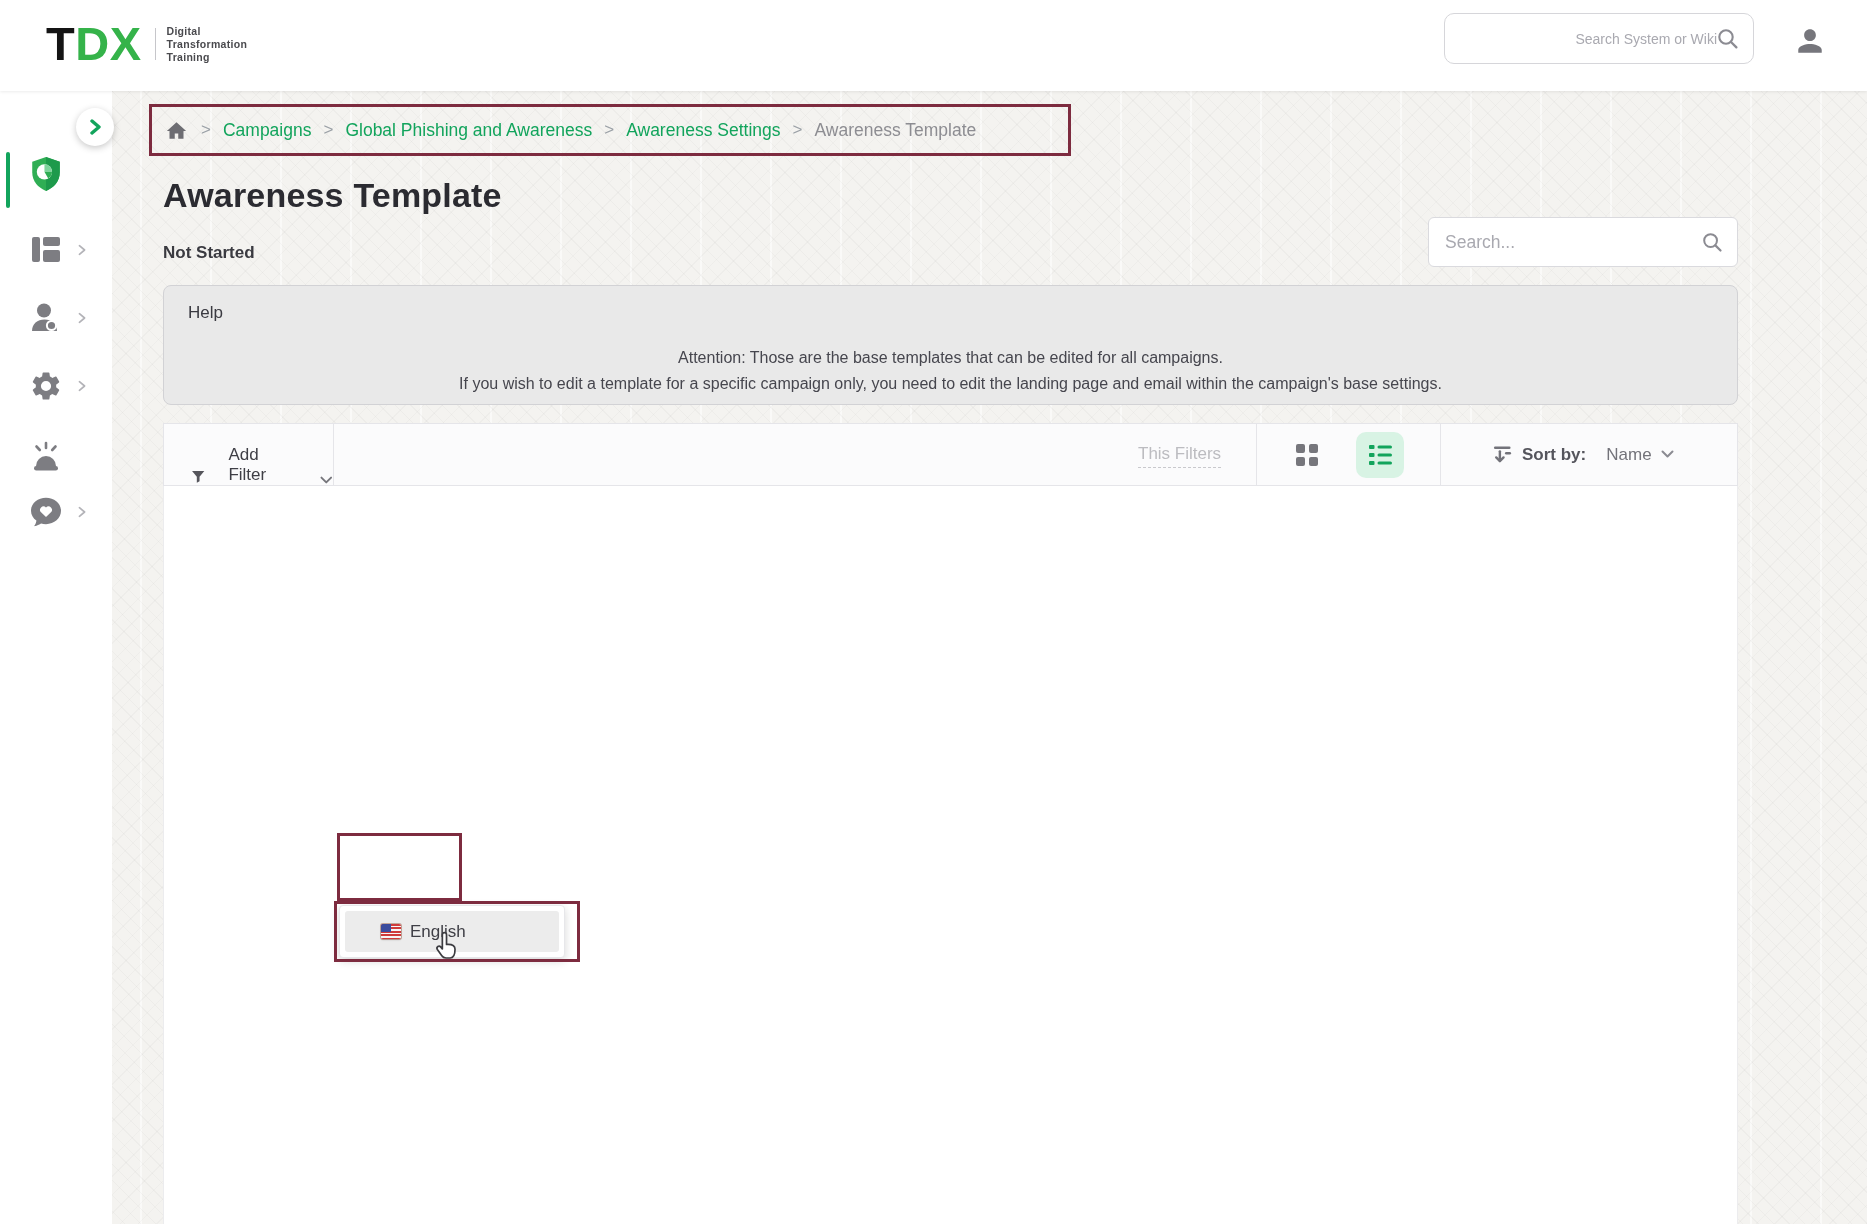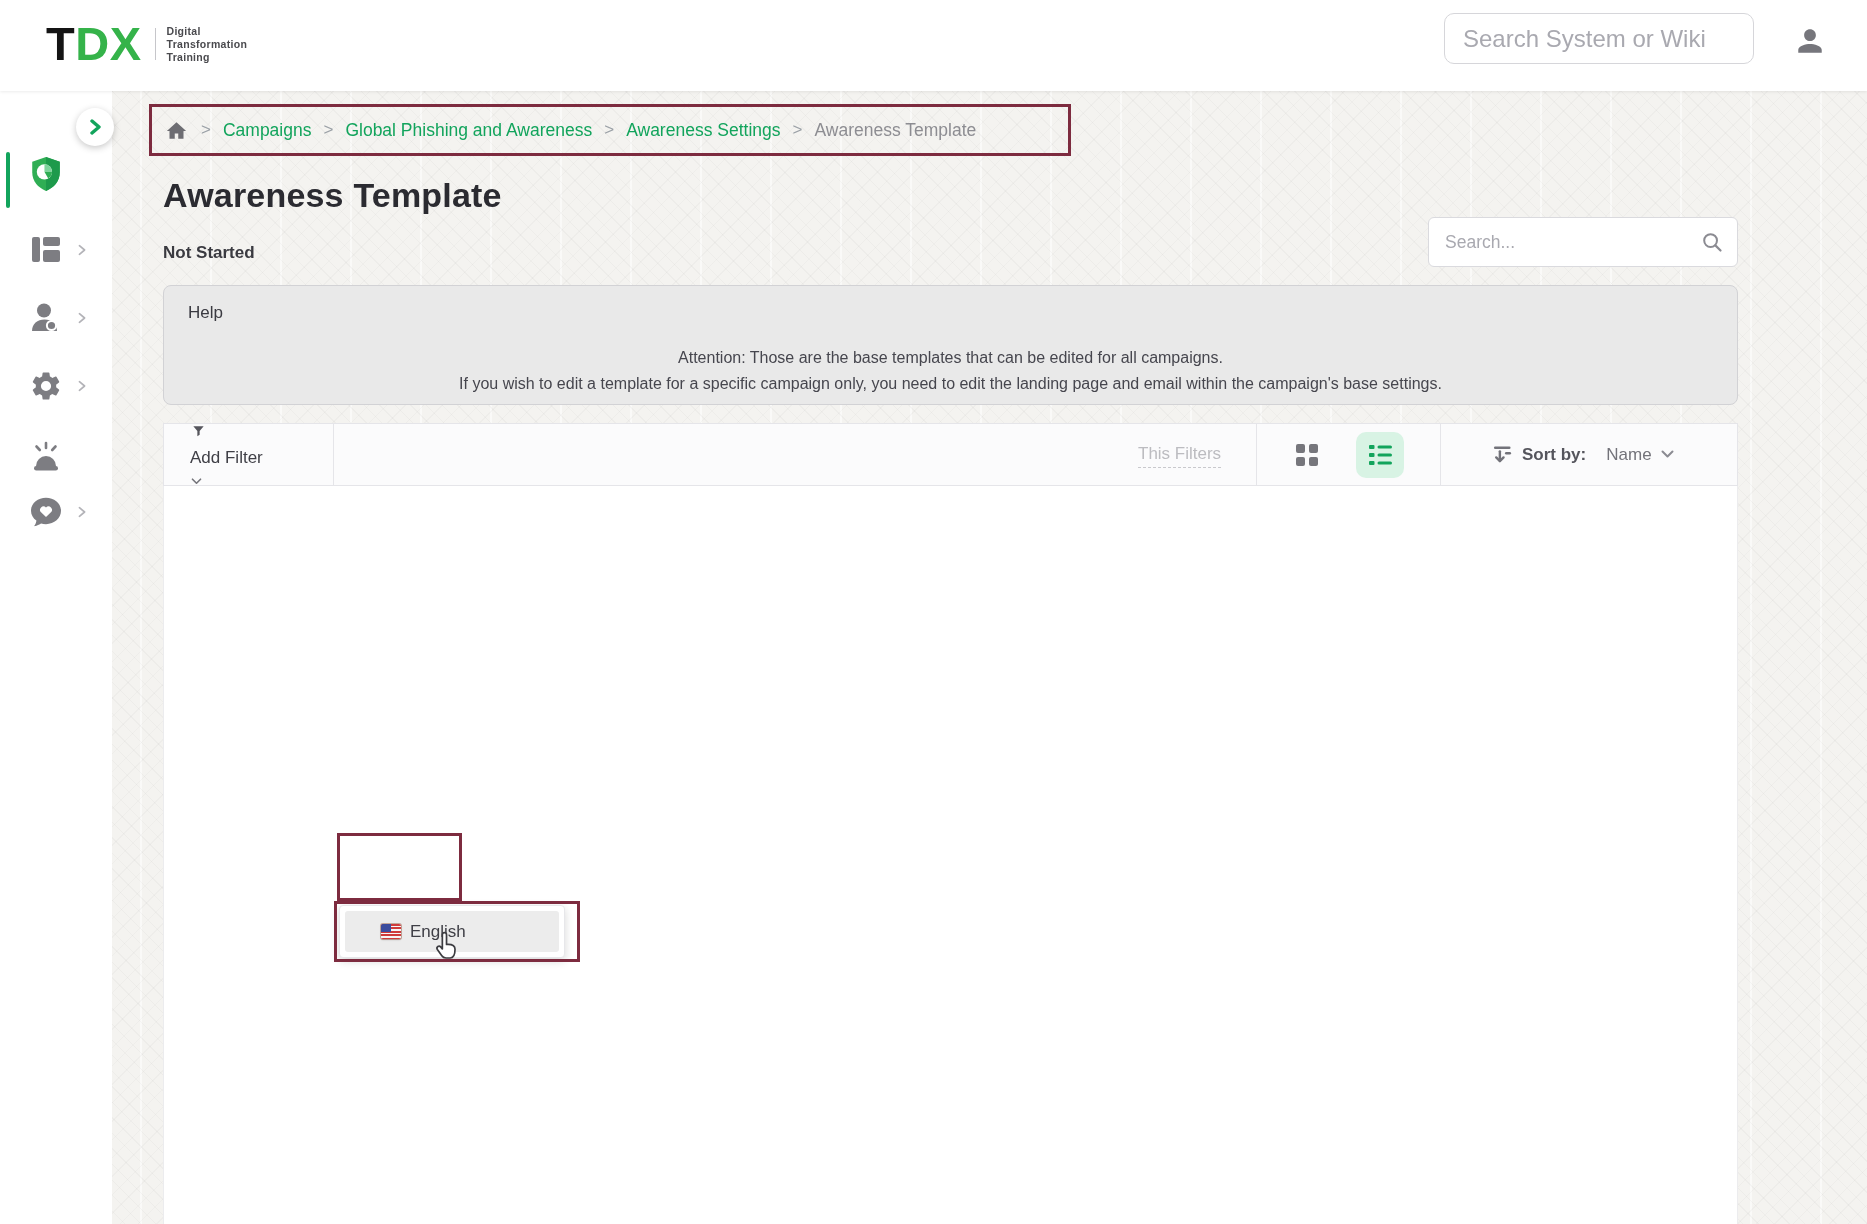--- a/index.html
+++ b/index.html
@@ -20,22 +20,22 @@
             box-shadow:0 1px 3px rgba(0,0,0,0.08); z-index:10; }
   .logo-wrap { position:absolute; left:46px; top:16px; display:flex; align-items:center; }
   .logo-text { font-size:47px; font-weight:800; letter-spacing:0.5px; line-height:56px; }
   .logo-t { color:#141414; }
   .logo-dx { color:#35b34a; }
   .logo-divider { width:1px; height:32px; background:#c6c6ca; margin:0 11px 0 13px; }
   .logo-tagline { font-size:10.5px; font-weight:700; color:#4a4a4e; line-height:13px; letter-spacing:0.3px; }
   .hdr-search { position:absolute; left:1444px; top:13px; width:310px; height:51px;
                 border:1px solid #d6d6da; border-radius:10px; background:#fff;
                 display:flex; align-items:center; padding:0 14px 0 18px; }
-  .hdr-search input { border:none; outline:none; flex:1; font-size:24px; color:#55555c;
-                      font-family:"Liberation Sans", sans-serif; background:transparent; }
+  .hdr-search input { border:none; outline:none; flex:1; font-size:14px; color:#55555c;
+                      font-family:"Liberation Sans", sans-serif; background:transparent;text-align:right; }
   .hdr-search input::placeholder { color:#a9a9b0; }
   .user-btn { position:absolute; left:1790px; top:19px; width:40px; height:44px;
               display:flex; align-items:center; justify-content:center; cursor:pointer; }
 
   
   .sidebar { position:absolute; left:0; top:91px; width:112px; height:1133px; background:#fff; z-index:8; }
   .expand-btn { position:absolute; left:76px; top:17px; width:38px; height:38px; border-radius:50%;
                 background:#fff; box-shadow:0 2px 7px rgba(0,0,0,0.22);
                 display:flex; align-items:center; justify-content:center; cursor:pointer; z-index:9; }
   .side-active-bar { position:absolute; left:6px; top:61px; width:4px; height:56px; background:#12a45c; border-radius:2px; }
@@ -62,22 +62,22 @@
 
   
   .help-box { position:absolute; left:163px; top:285px; width:1575px; height:120px;
               background:#e9e9e9; border:1px solid #d2d2d5; border-radius:8px; padding:17px 24px; }
   .help-title { font-size:17px; color:#3a3a41; margin-bottom:22px; }
   .help-line { font-size:16px; color:#46464e; line-height:26px;text-align:center; }
 
   
   .toolbar { position:absolute; left:163px; top:423px; width:1575px; height:63px;
              background:#fbfbfc; border:1px solid #e5e5e9; display:flex; align-items:center; z-index:3; }
-  .tb-left { width:170px; height:100%; border-right:1px solid #e5e5e9; display:flex; align-items:flex-start;
-             padding-left:26px; gap:10px; cursor:pointer;flex-direction:column; }
+  .tb-left { width:170px; height:100%; border-right:1px solid #e5e5e9; display:flex; align-items:flex-end;
+             padding-left:26px; gap:22px; cursor:pointer; }
   .tb-left span { font-size:17px; color:#3f3f46; }
   .tb-clear { position:absolute; left:974px; top:20px; font-size:17px; color:#bcbcc0;
               border-bottom:1px dashed #c9c9cd; padding-bottom:3px; cursor:pointer; }
   .tb-sep { position:absolute; top:0; width:1px; height:61px; background:#e5e5e9; }
   .tb-grid { position:absolute; left:1128px; top:16px; width:30px; height:30px; cursor:pointer; }
   .tb-list { position:absolute; left:1192px; top:8px; width:48px; height:46px; background:#d8f3e4;
              border-radius:10px; display:flex; align-items:center; justify-content:center; cursor:pointer; }
   .tb-sort { position:absolute; left:1328px; top:0; height:61px; display:flex; align-items:center; gap:9px; cursor:pointer; }
   .tb-sort .lbl { font-size:17px; font-weight:700; color:#55555c; }
   .tb-sort .val { font-size:17px; color:#73737a;margin-left:11px; }

